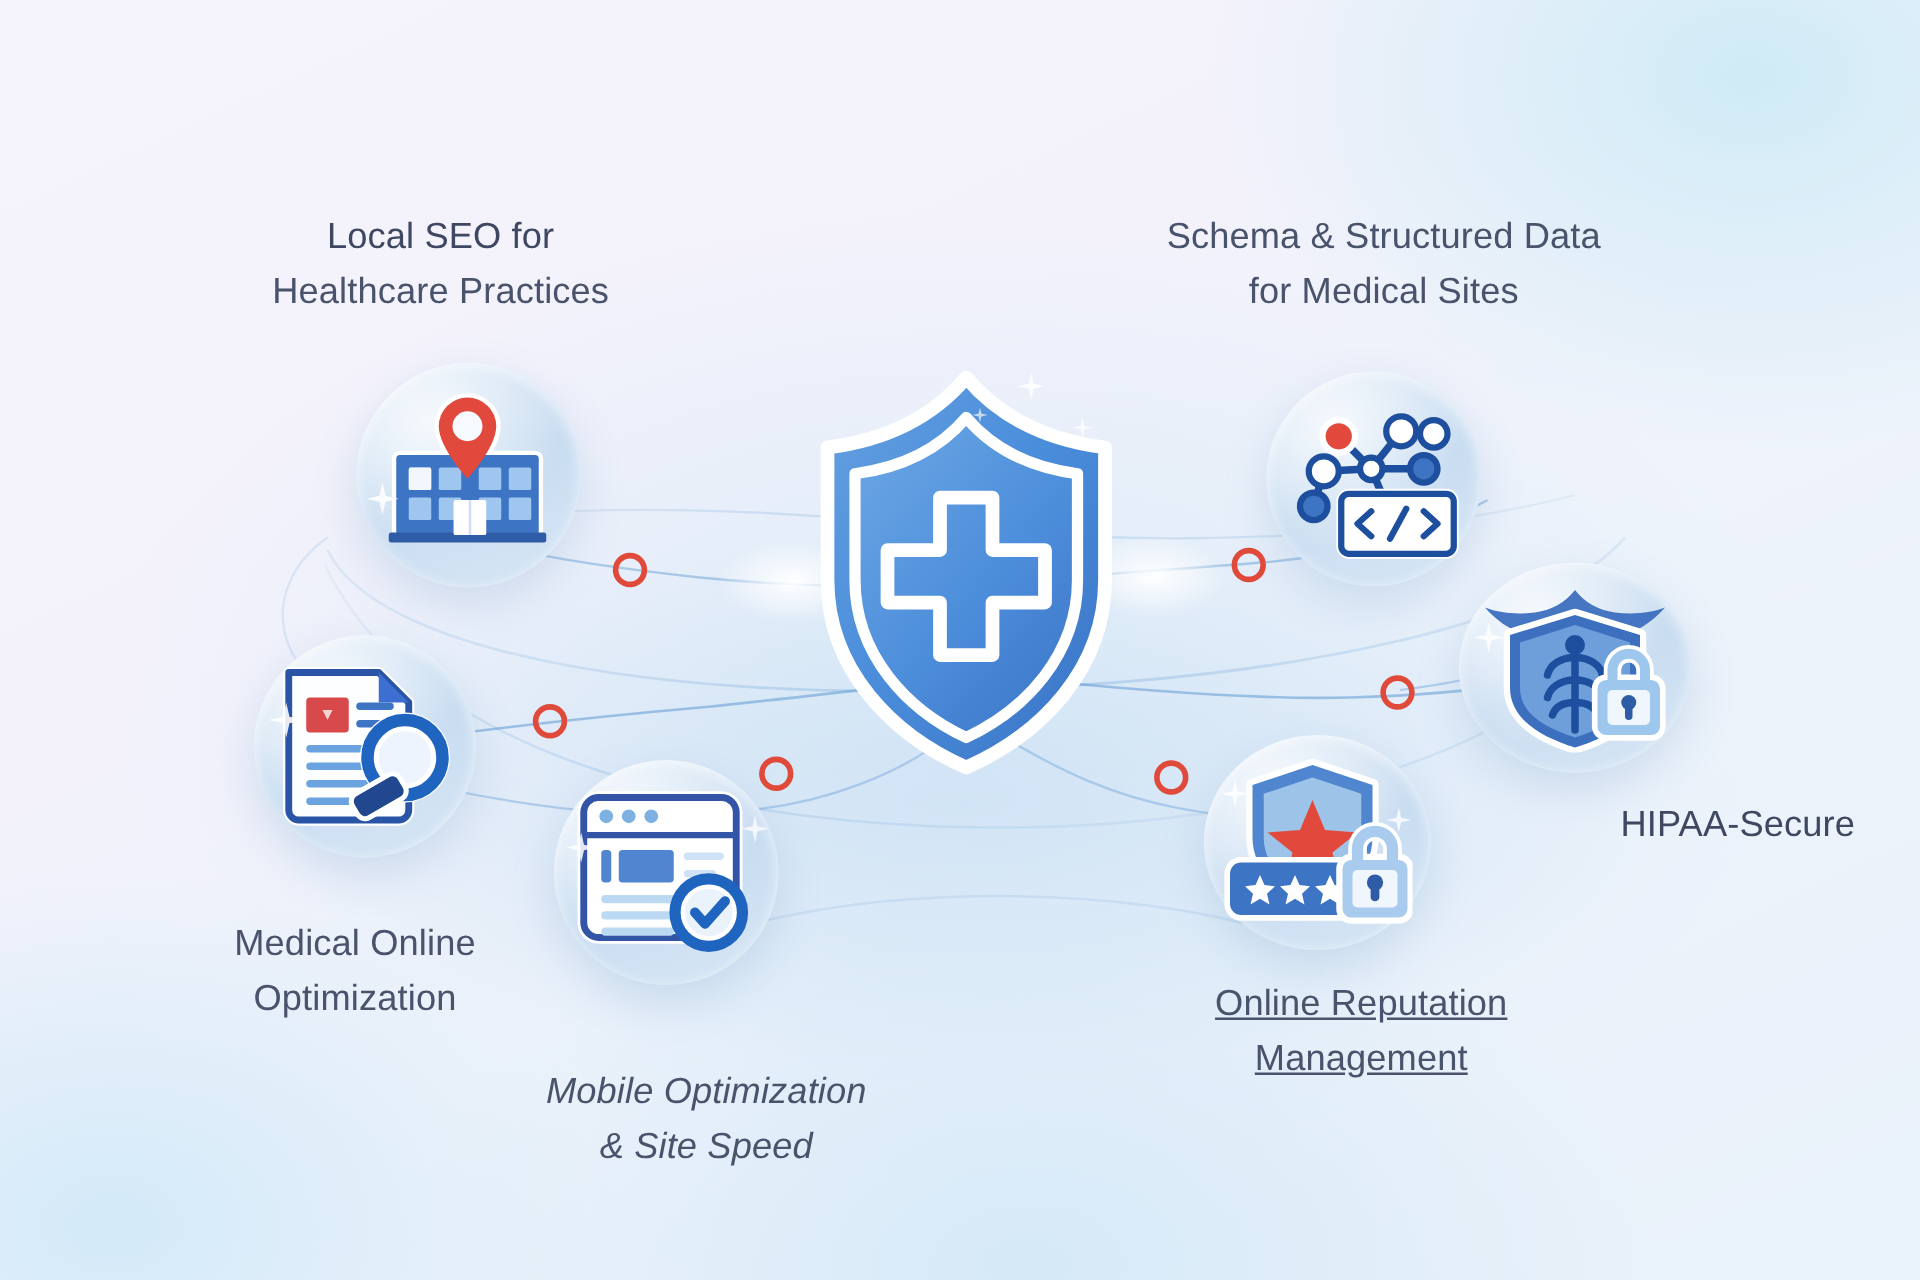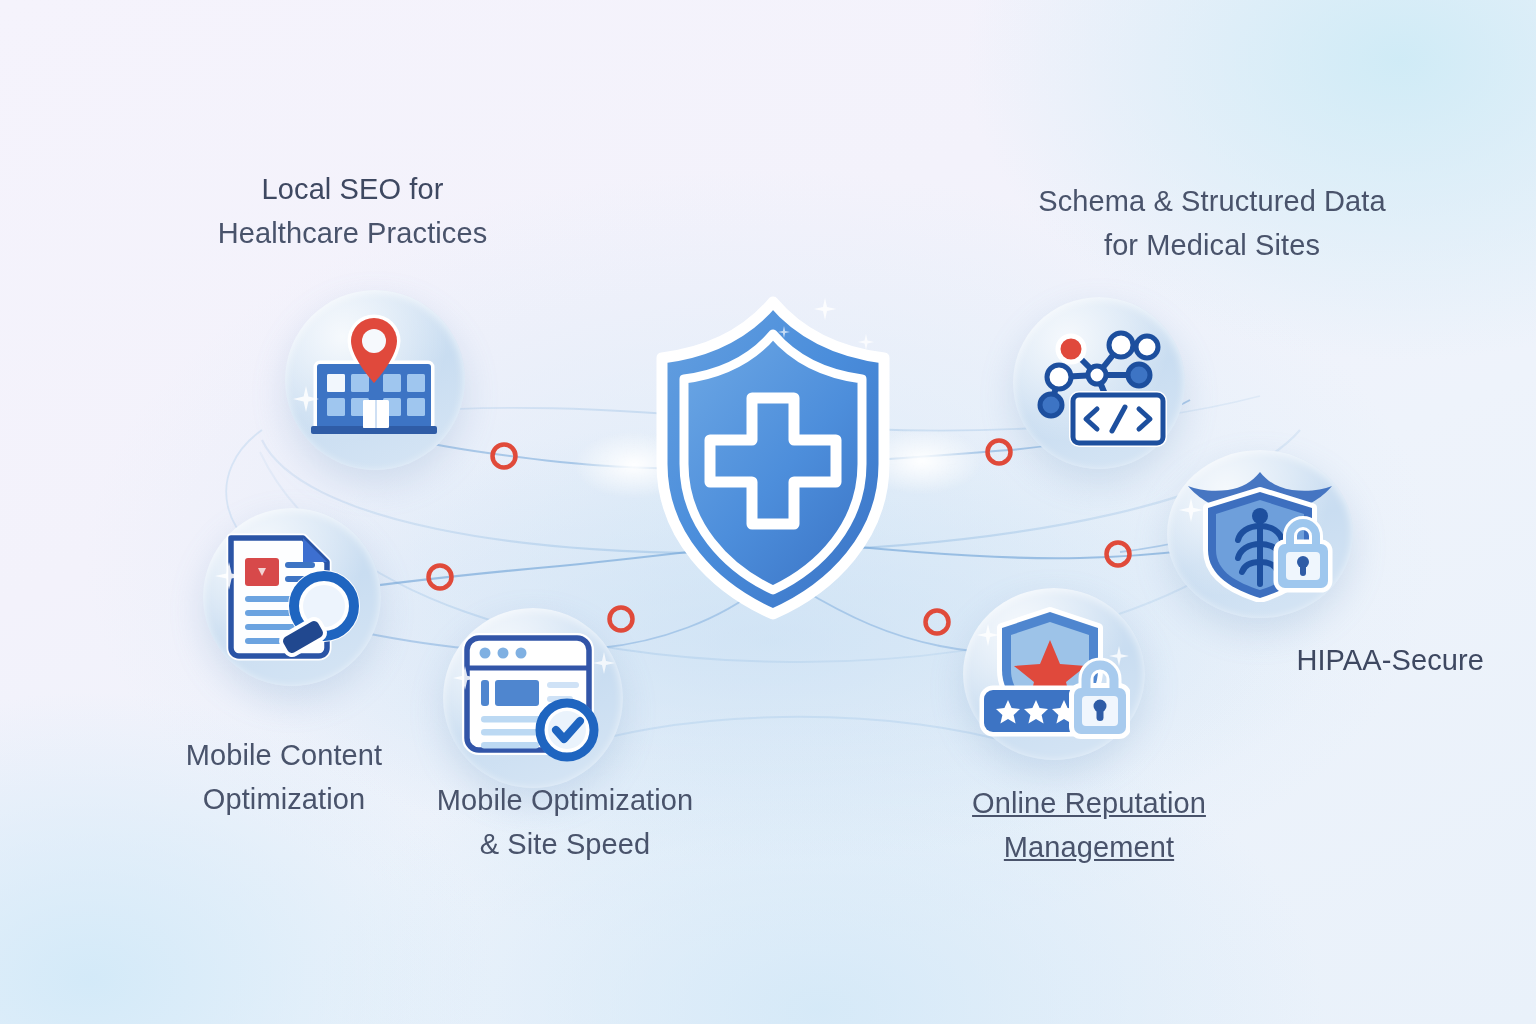--- a/index.html
+++ b/index.html
@@ -361,37 +361,37 @@
     <circle cx="1118" cy="554" r="11.5" fill="none" stroke="#e04a3a" stroke-width="4.5"></circle>
     <circle cx="621" cy="619" r="11.5" fill="none" stroke="#e04a3a" stroke-width="4.5"></circle>
     <circle cx="937" cy="622" r="11.5" fill="none" stroke="#e04a3a" stroke-width="4.5"></circle>
   </svg>
 
   <div class="label ta-c bold1" style="left:180px; top:168px; width:345px;">
     <span class="l1">Local SEO for</span>
     <span class="l2">Healthcare Practices</span>
   </div>
 
-  <div class="label ta-c" style="left:981px; top:168px; width:462px;margin-top:12px;">
+  <div class="label ta-c" style="left:876px; top:168px; width:462px;">
     <span class="l1">Schema &amp; Structured Data</span>
     <span class="l2">for Medical Sites</span>
   </div>
 
   <div class="label ta-l bold1" style="left:1184px; top:639px; width:300px;">
     <span class="l1">HIPAA-Secure</span>
   </div>
 
   <div class="label ta-c" style="left:900px; top:782px; width:378px;text-decoration:underline;">
     <span class="l1">Online Reputation</span>
     <span class="l2">Management</span>
   </div>
 
-  <div class="label ta-c" style="left:375px; top:779px; width:380px;">
+  <div class="label ta-c" style="left:375px; top:852px; width:380px;font-style:italic;">
     <span class="l1">Mobile Optimization</span>
     <span class="l2">&amp; Site Speed</span>
   </div>
 
   <div class="label ta-c" style="left:110px; top:734px; width:348px;">
-    <span class="l1">Mobile Content</span>
+    <span class="l1">Medical Online</span>
     <span class="l2">Optimization</span>
   </div>
 
 </div>
 
 </body></html>

